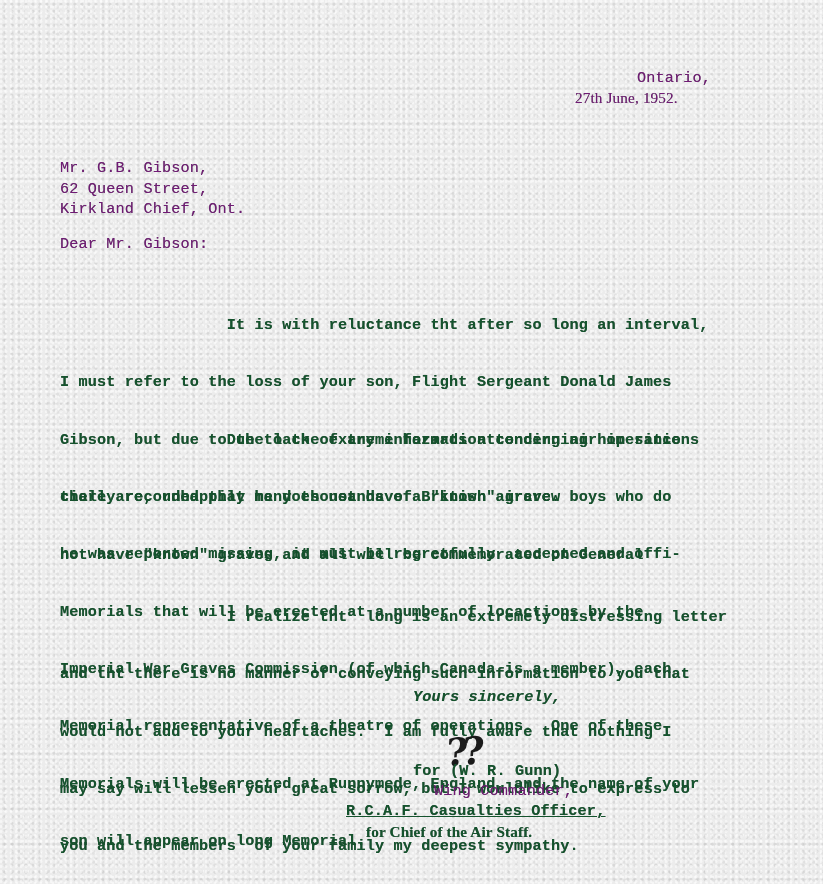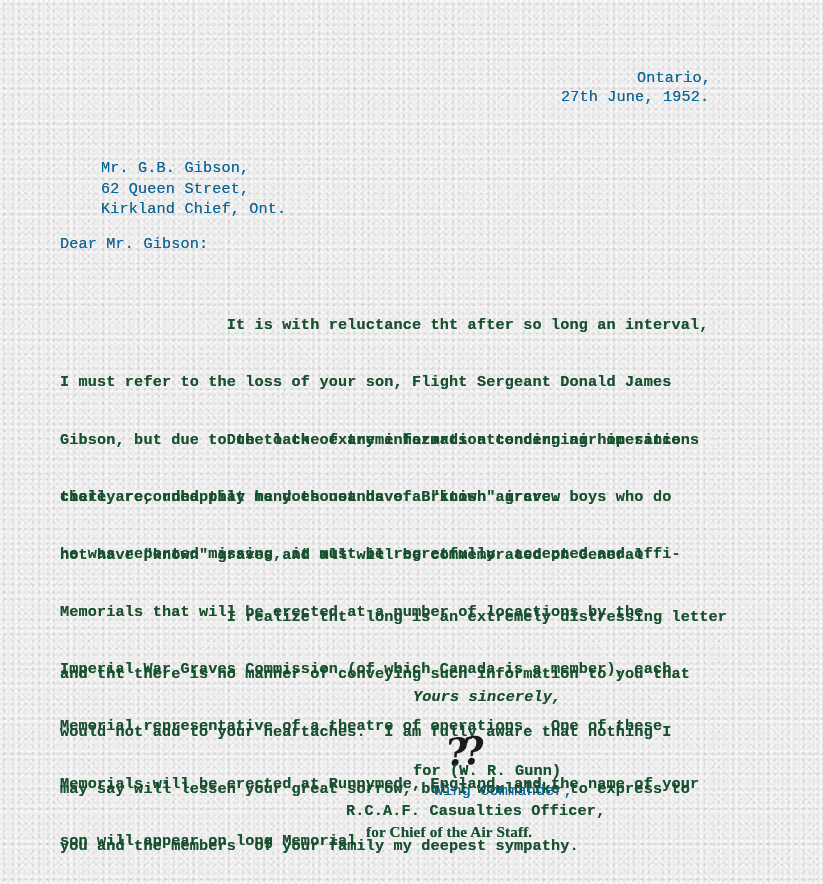--- a/index.html
+++ b/index.html
@@ -25,30 +25,30 @@
     position: absolute;
     left: 0; top: 0;
     width: 823px; height: 884px;
   }
   .typed {
     position: absolute;
     font-family: "Liberation Mono", "DejaVu Sans Mono", monospace;
     font-size: 15.2px;
     line-height: 19px;
     white-space: pre;
-    color: #0369a1;
+    color: #701a75;
     letter-spacing: 0.15px;
     text-shadow: 0 0 0.6px rgba(40,40,40,0.6);
   }
   .bold { font-weight: bold; color: #14532d; }
 
   #place    { left: 637px; top: 69px; }
-  #date     { left: 561px; top: 88px; }
+  #date     { left: 575px; top: 88px; font-family: Liberation Serif, serif; }
 
-  .addr     { left: 60px; margin-left: 41px; }
+  .addr     { left: 60px; }
   #addr1    { top: 159px; }
   #addr2    { top: 180px; }
   #addr3    { top: 200px; }
 
   #salutation { left: 60px; top: 235px; }
 
   .para { left: 60px; }
   #p1 { top: 278px; }
   #p2 { top: 393px; }
   #p3 { top: 570px; }
@@ -63,21 +63,21 @@
     font-family: "DejaVu Serif", serif;
     font-size: 38px;
     font-weight: bold;
     color: #1a1a1a;
     letter-spacing: -6px;
     transform: rotate(-4deg) skewX(-8deg);
     line-height: 1;
   }
   #sig1 { left: 413px; top: 762px; }
   #sig2 { left: 434px; top: 782px; }
-  #sig3 { left: 346px; top: 802px; }
+  #sig3 { left: 346px; top: 802px; text-decoration: underline; }
   #sig4 { left: 366px; top: 822px; font-family: Liberation Serif, serif; }
 </style>
 </head>
 <body>
 
 <div class="page">
 
   <div class="typed" id="place">Ontario,</div>
   <div class="typed" id="date">27th June, 1952.</div>
 

